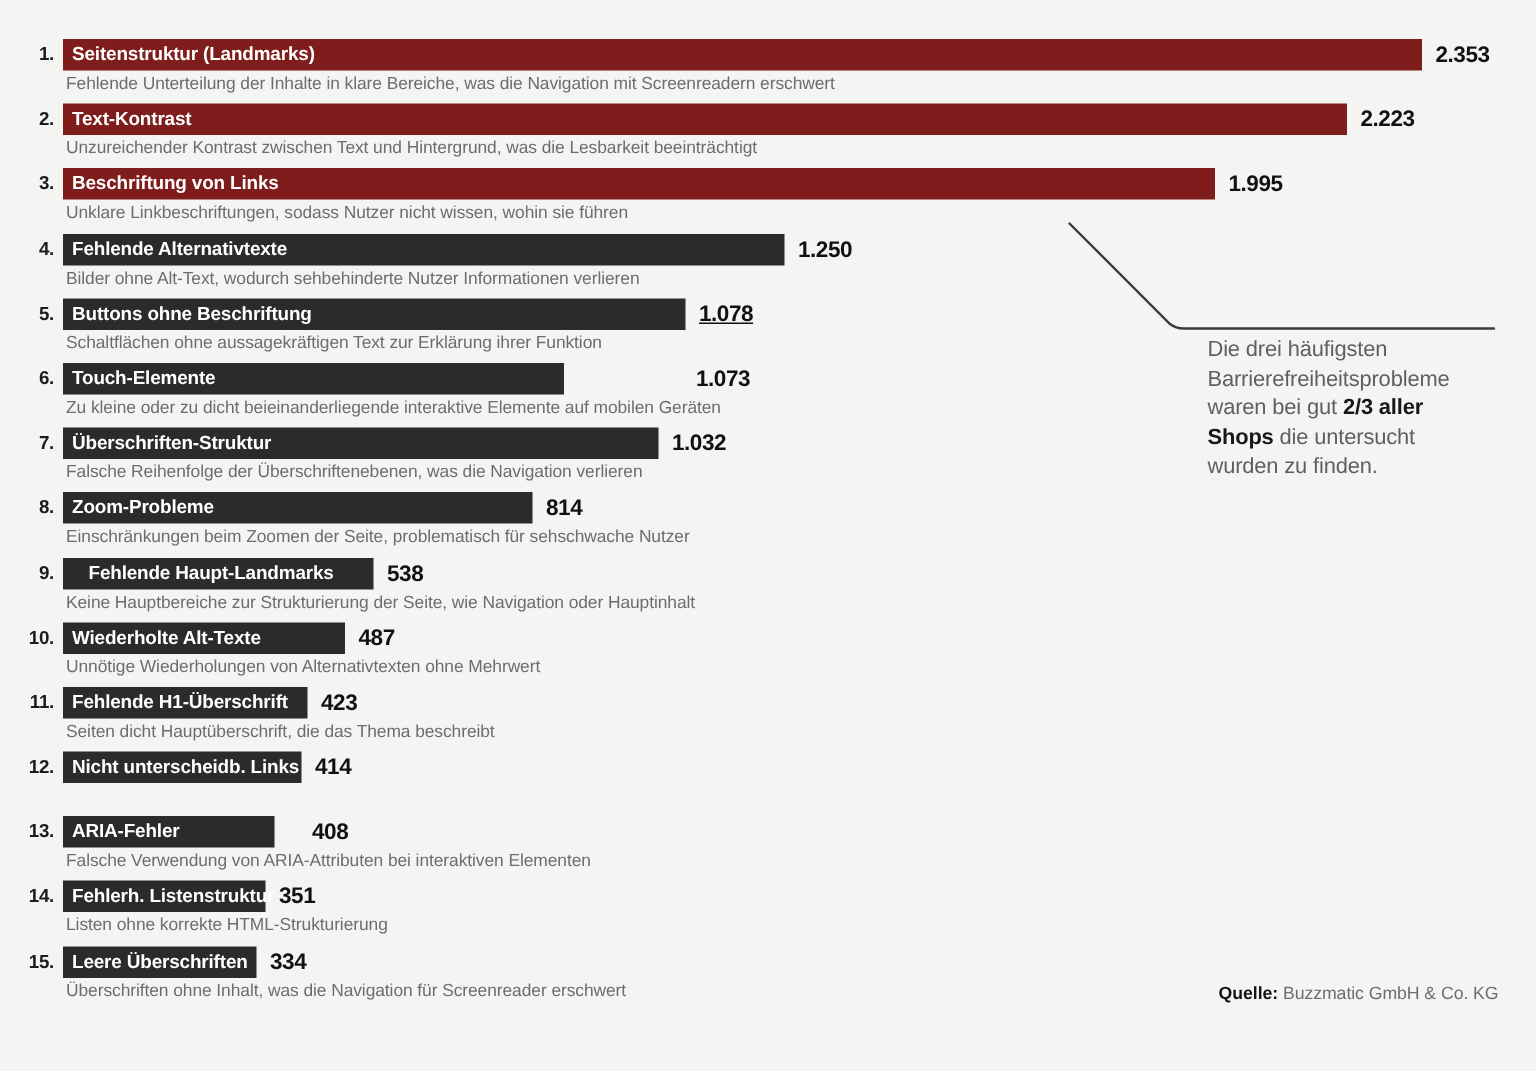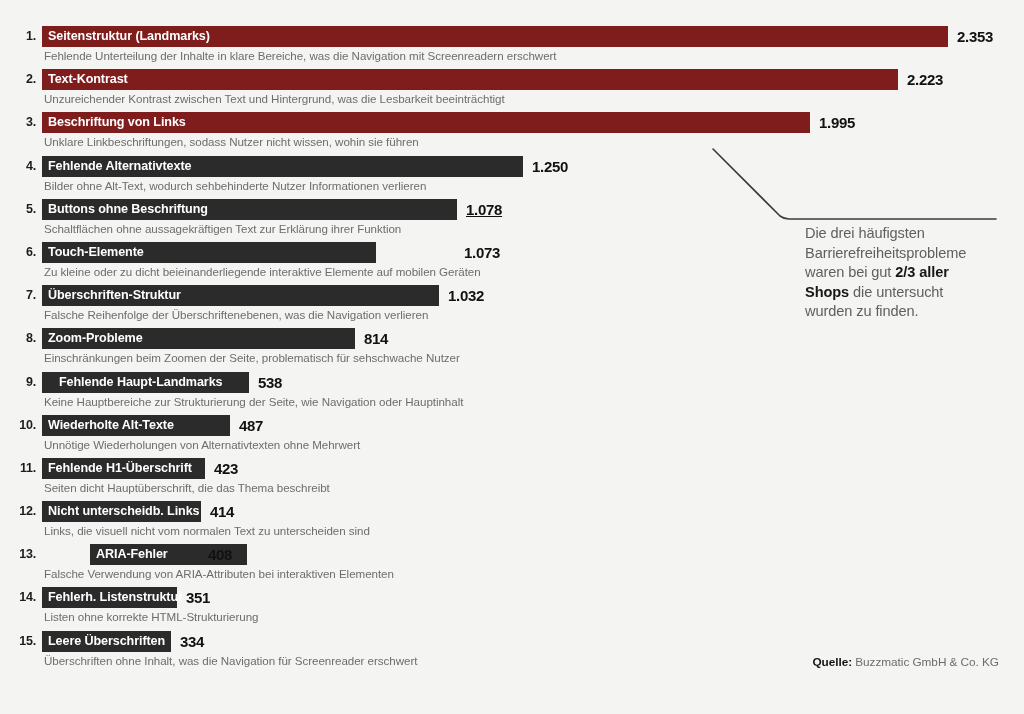--- a/index.html
+++ b/index.html
@@ -263,26 +263,25 @@
         <div class="rank-desc">Seiten dicht Hauptüberschrift, die das Thema beschreibt</div>
       </div>
       <div class="rank-row">
         <div class="rank-barline">
           <div class="rank-index">12.</div>
           <div class="rank-bar" style="width: 159px;">
             <span class="rank-label">Nicht unterscheidb. Links</span>
           </div>
           <div class="rank-value" style="left: 210px;">414</div>
         </div>
-        <div class="rank-desc">Links, die visuell nicht vom normalen Text zu unterscheiden sind</div>
       </div>
       <div class="rank-row">
         <div class="rank-barline">
           <div class="rank-index">13.</div>
-          <div class="rank-bar" style="width: 157px; margin-left: 48px;">
+          <div class="rank-bar" style="width: 141px;">
             <span class="rank-label">ARIA-Fehler</span>
           </div>
           <div class="rank-value" style="left: 208px;">408</div>
         </div>
         <div class="rank-desc">Falsche Verwendung von ARIA-Attributen bei interaktiven Elementen</div>
       </div>
       <div class="rank-row">
         <div class="rank-barline">
           <div class="rank-index">14.</div>
           <div class="rank-bar" style="width: 135px;">

